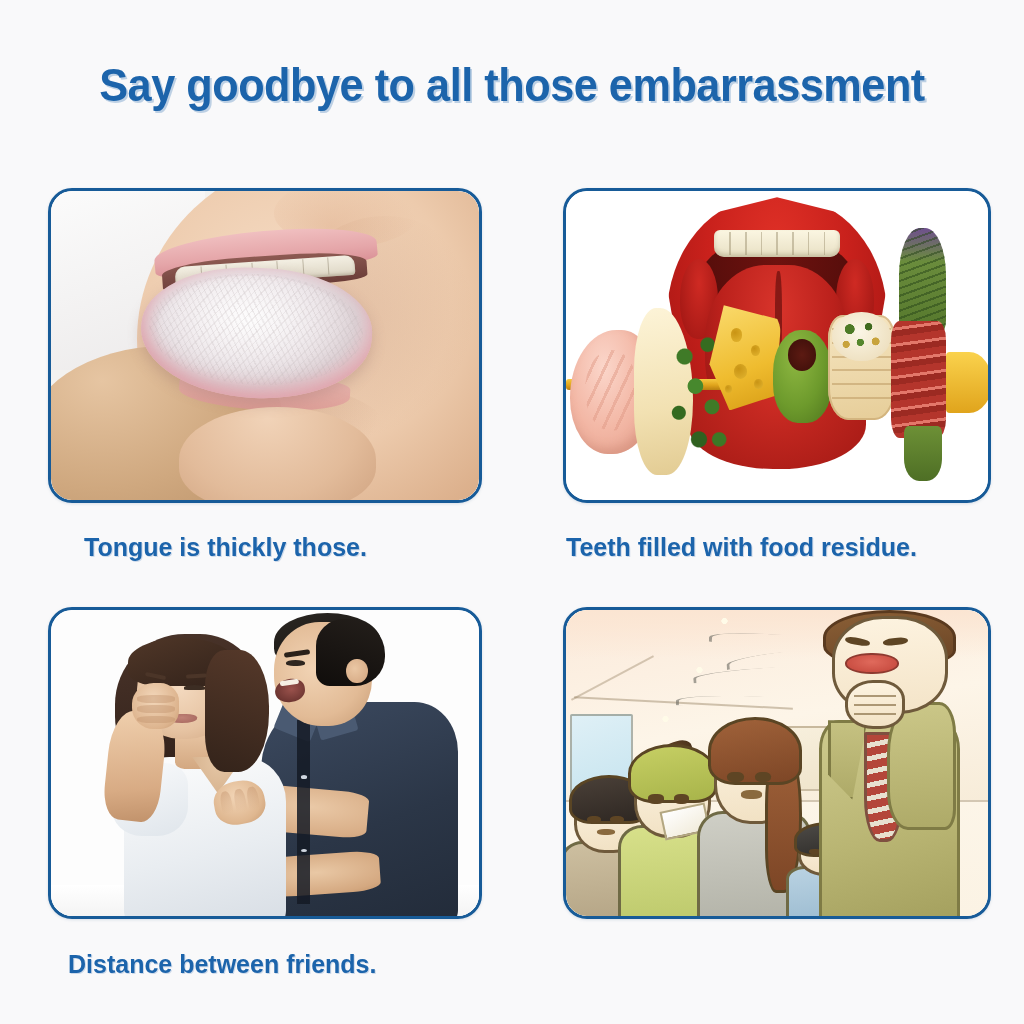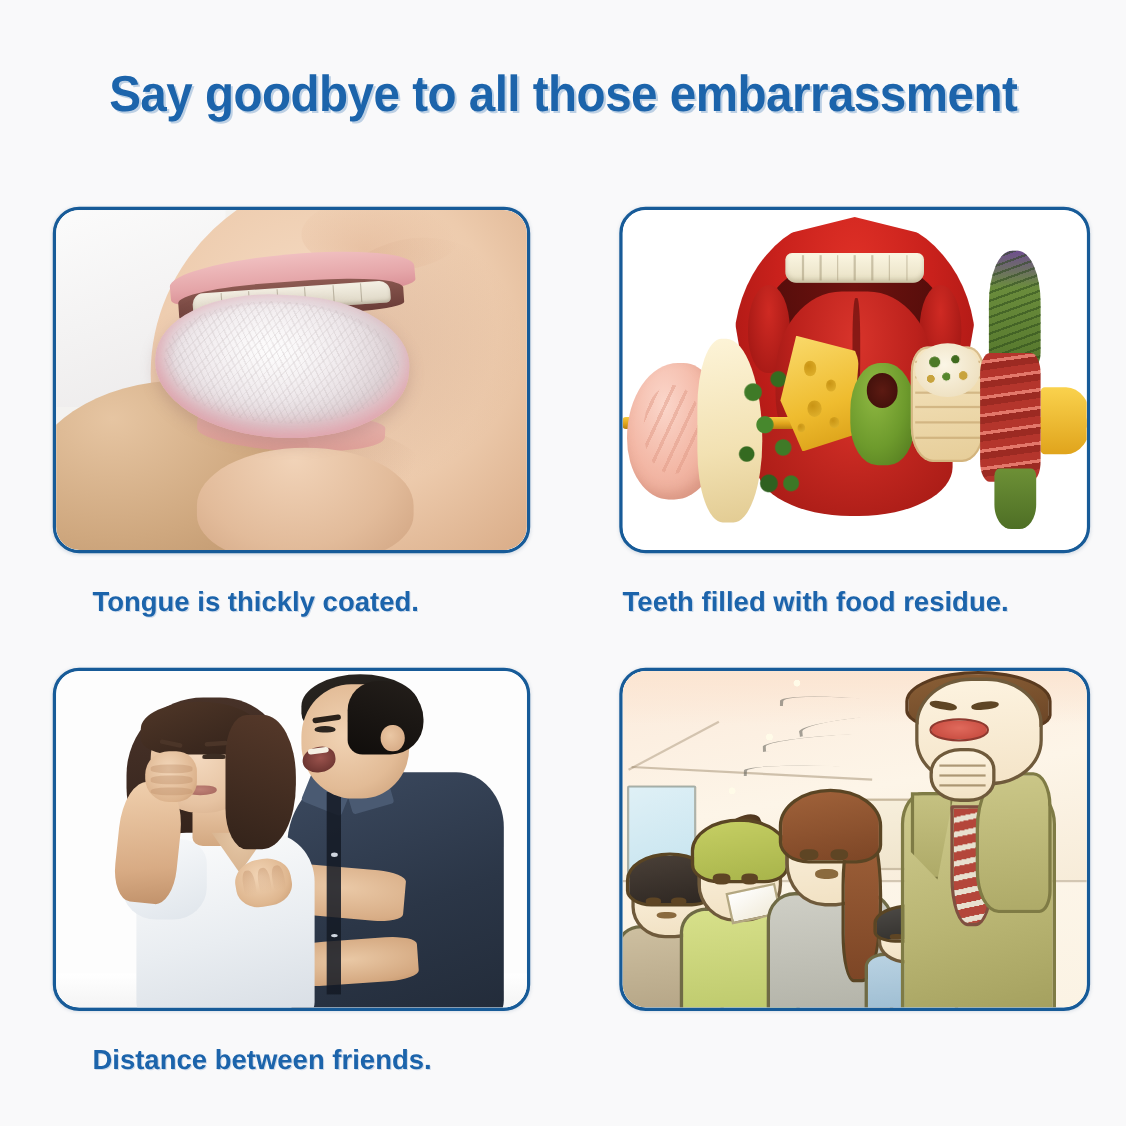--- a/index.html
+++ b/index.html
@@ -64,21 +64,21 @@
   }
 
   
   #card-tongue      { left: 48px;  top: 188px; width: 434px; height: 315px; }
   #card-food        { left: 563px; top: 188px; width: 428px; height: 315px; }
   #card-friends     { left: 48px;  top: 607px; width: 434px; height: 312px; }
   #card-social      { left: 563px; top: 607px; width: 428px; height: 312px; }
 
   #caption-tongue   { left: 84px;  top: 533px; }
   #caption-food     { left: 566px; top: 533px; }
-  #caption-friends  { left: 84px;  top: 950px; }
+  #caption-friends  { left: 68px;  top: 950px; }
   #caption-social   { left: 538px; top: 950px; }
 
   
   .tongue-scene { position:absolute; inset:0; background:#f3f2f0; }
   .tg-backdrop {
     position:absolute; left:0; top:0; width:36%; height:58%;
     background: linear-gradient(160deg,#fbfbfb 0%, #eceaea 100%);
   }
   .tg-shoulder {
     position:absolute; left:-6%; top:50%; width:60%; height:56%;
@@ -687,21 +687,21 @@
             <i style="left: 85.2%;"></i>
           </div>
         <div class="tg-lowerlip"></div>
         <div class="tg-chin"></div>
         <div class="tg-tongue"></div>
         <div class="tg-coat-texture"></div>
         <div class="tg-tongue-rim"></div>
       </div>
     </div>
   </div>
-  <div class="caption" id="caption-tongue">Tongue is thickly coated.</div>
+  <div class="caption" id="caption-tongue">Tongue is thickly those.</div>
 
   <div class="card" id="card-food">
     <div class="card-media">
       <div class="food-scene">
         <div class="fd-mouth-outer"></div>
         <div class="fd-mouth-inner"></div>
         <div class="fd-teeth" id="fd-teeth">
             <i style="left: 12.4%;"></i>
             <i style="left: 24.8%;"></i>
             <i style="left: 37.2%;"></i>

